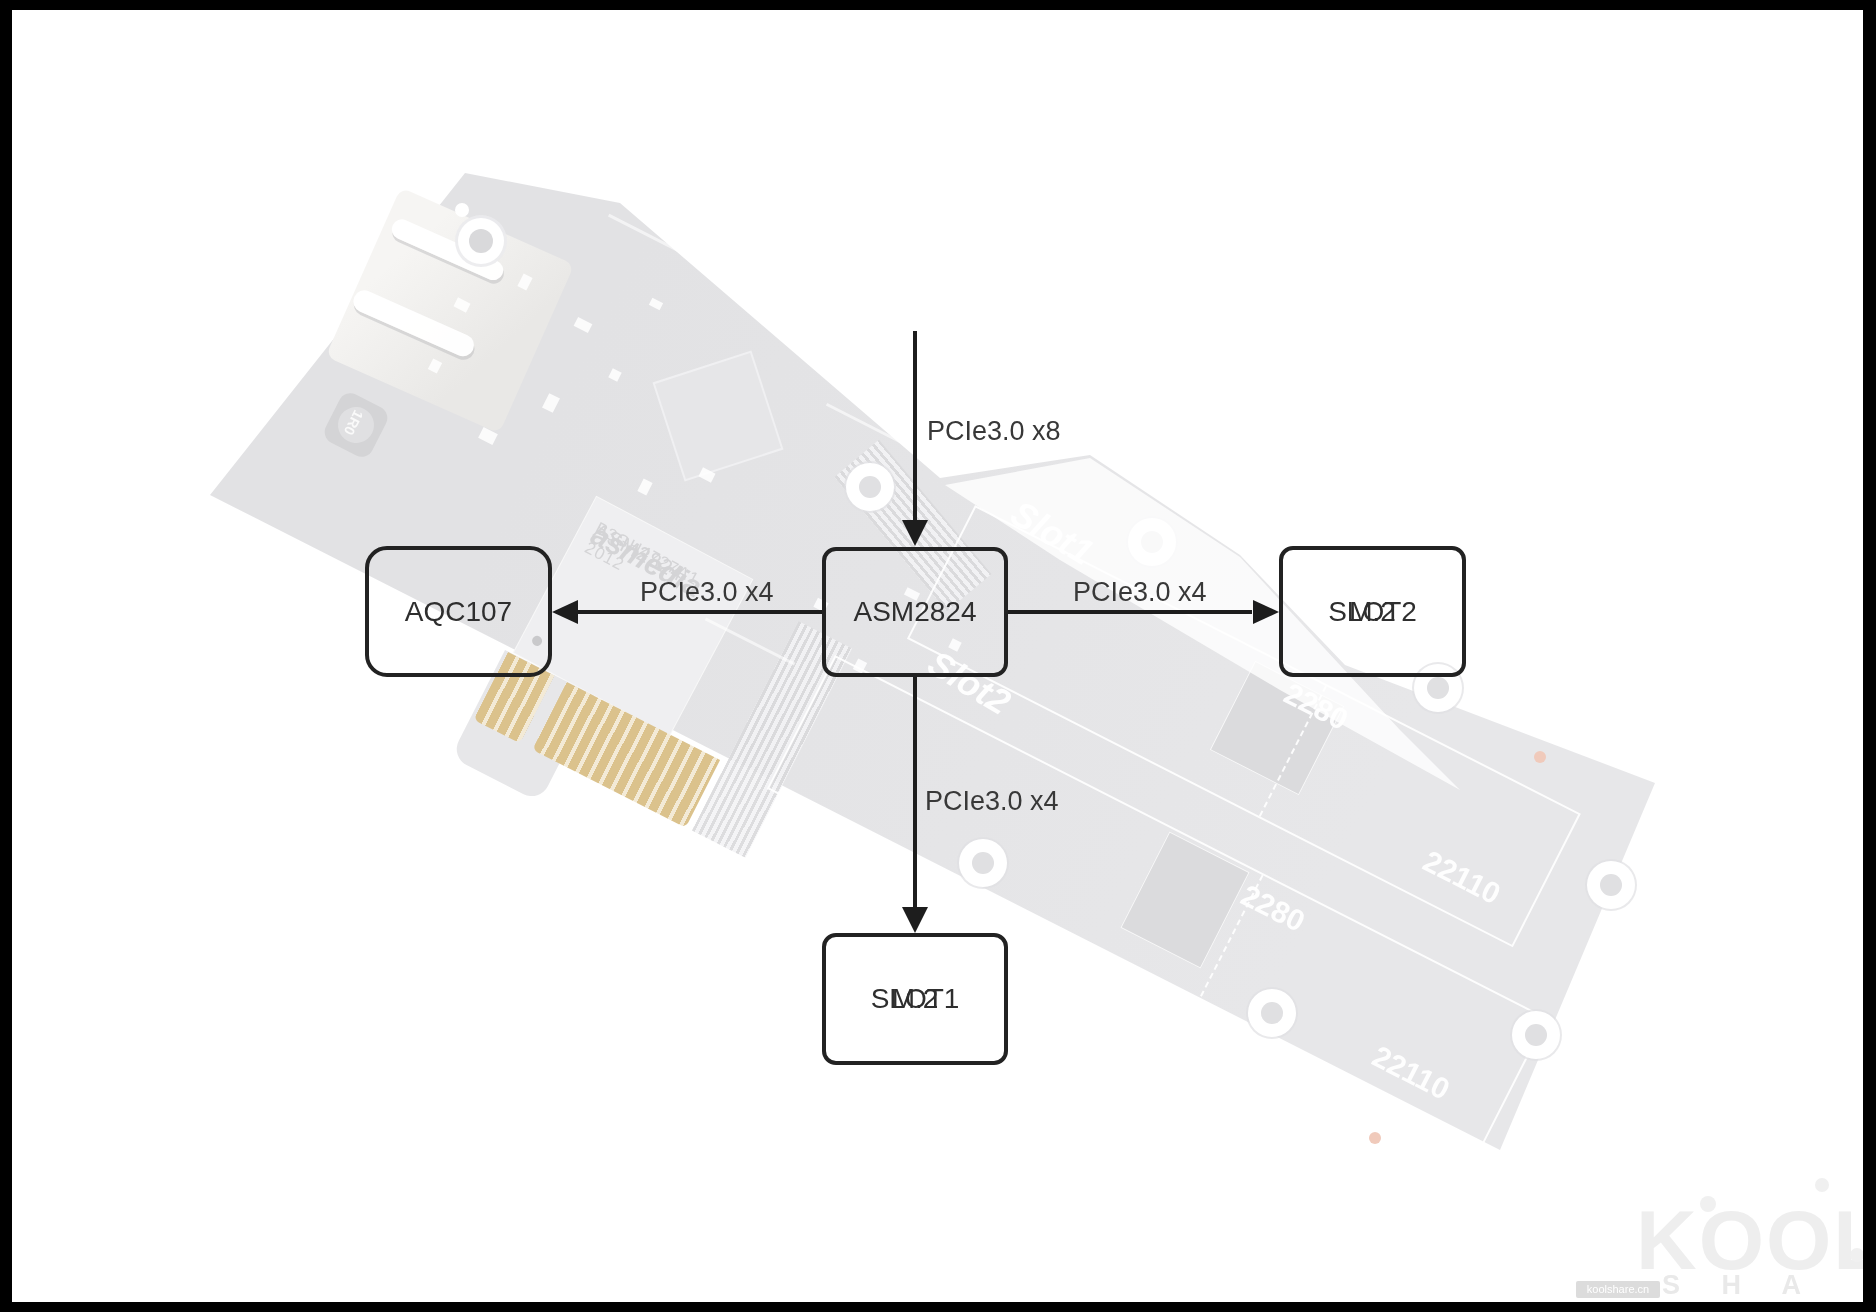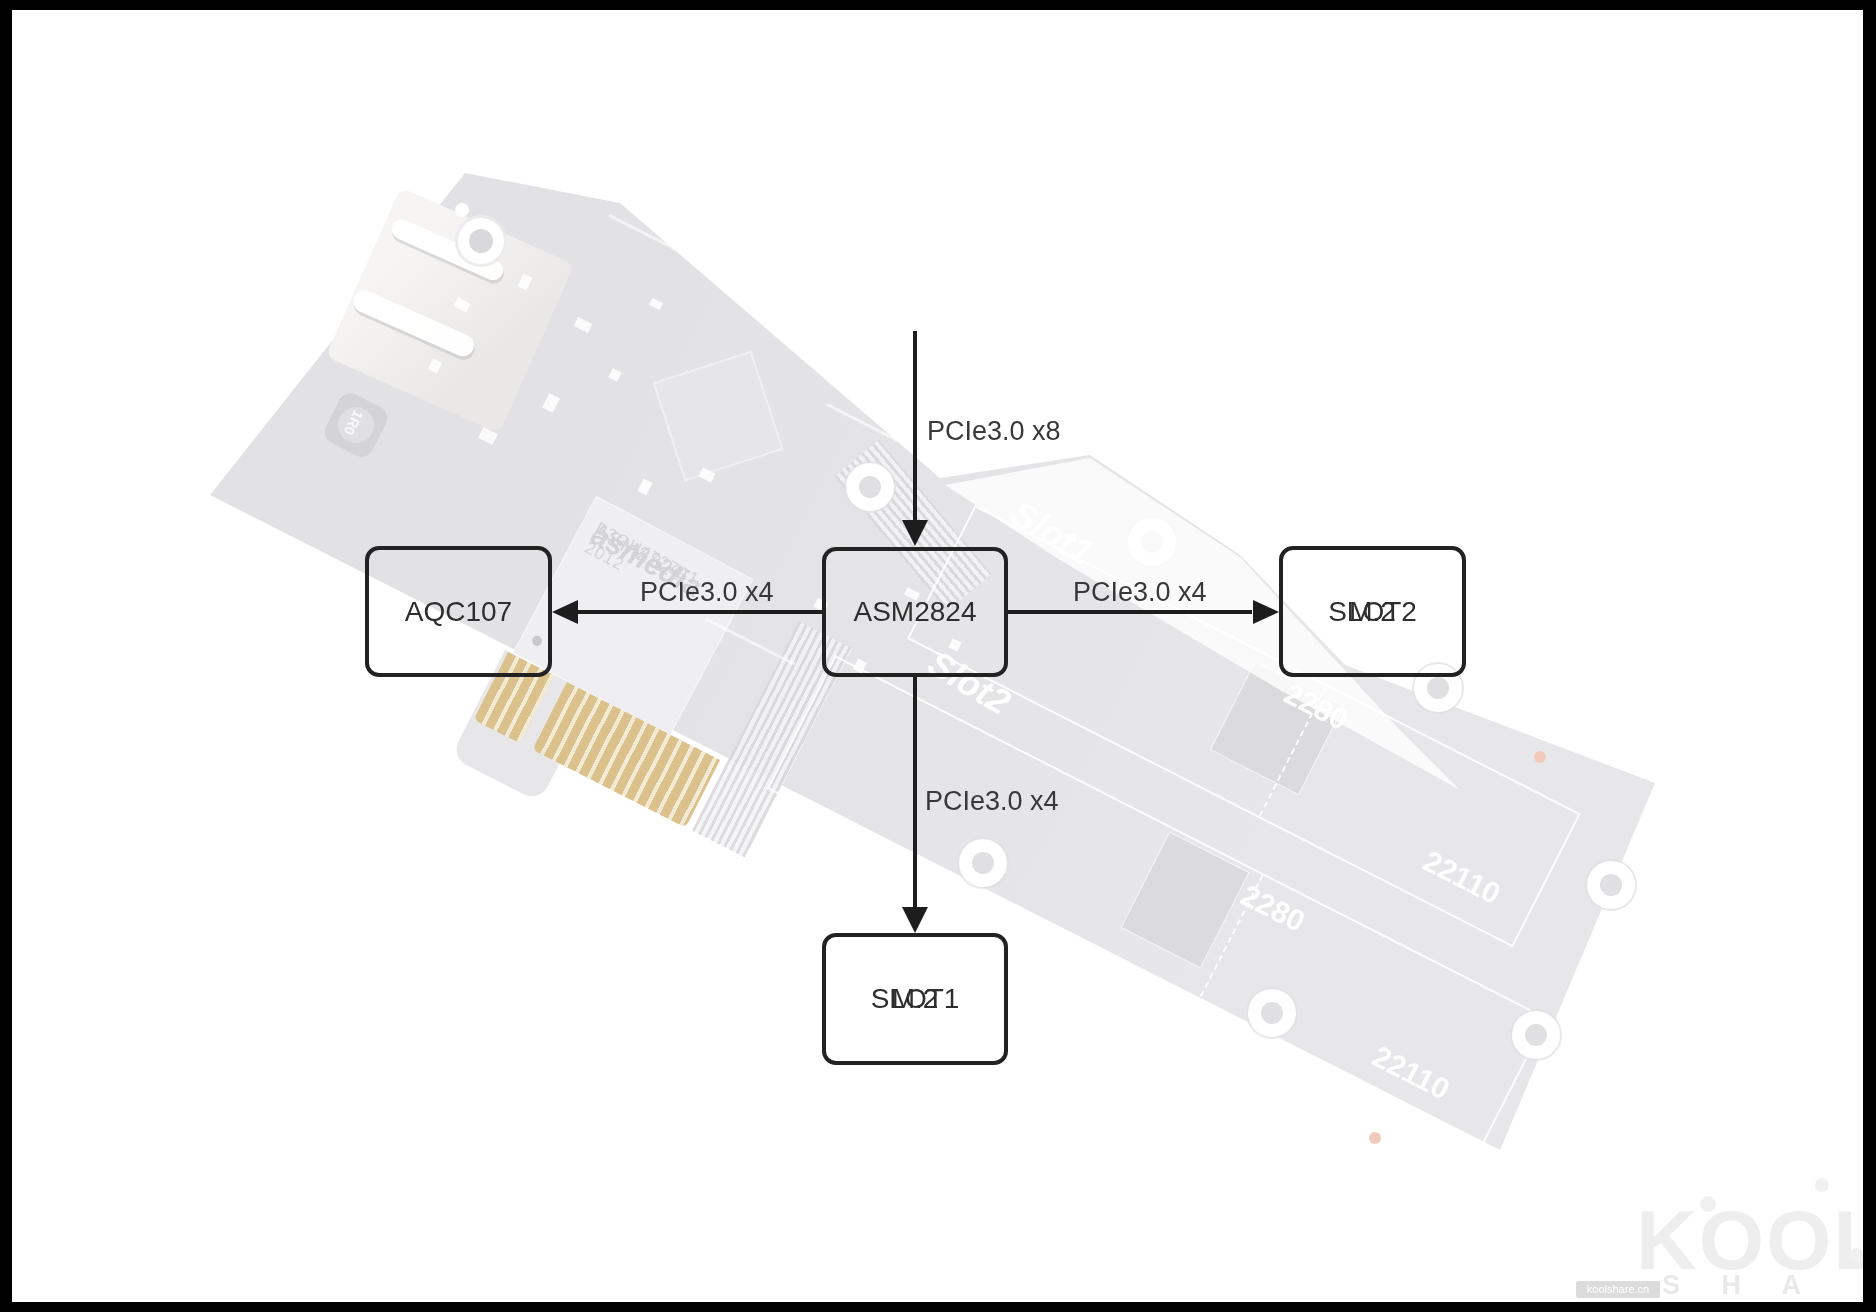--- a/index.html
+++ b/index.html
@@ -69,21 +69,21 @@
   .standoff i{left:13px;top:13px;width:22px;height:22px;border-radius:50%;background:#e0e0e2;display:block;}
   .via{width:12px;height:12px;border-radius:50%;background:#f0cabb;}
   .sp{background:#fff;opacity:.85;transform:rotate(27deg);}
   .trace{background:#fff;opacity:.6;transform:rotate(27deg);height:3px;}
 
   
   .diagram{left:0;top:0;width:1876px;height:1312px;z-index:10;margin-top:24px;}
   .node{border:4px solid #222;border-radius:14px;background:transparent;
     display:flex;align-items:center;justify-content:center;flex-direction:column;
     font-size:28px;color:#2e2e2e;line-height:36px;text-align:center;}
-  .node-nic{left:365px;top:522px;width:187px;height:131px;}
+  .node-nic{left:365px;top:522px;width:187px;height:131px;border-radius:22px;}
   .node-switch{left:822px;top:523px;width:186px;height:130px;}
   .node-slot2{left:1279px;top:522px;width:187px;height:131px;}
   .node-slot1{left:822px;top:909px;width:186px;height:132px;}
   .aline{background:#1d1d1d;}
   .l-v1{left:913px;top:307px;width:4px;height:192px;}
   .l-v2{left:913px;top:653px;width:4px;height:232px;}
   .l-h1{left:578px;top:586px;width:244px;height:4px;}
   .l-h2{left:1008px;top:586px;width:244px;height:4px;}
   .head{width:0;height:0;}
   .head-down{border-left:13px solid transparent;border-right:13px solid transparent;

